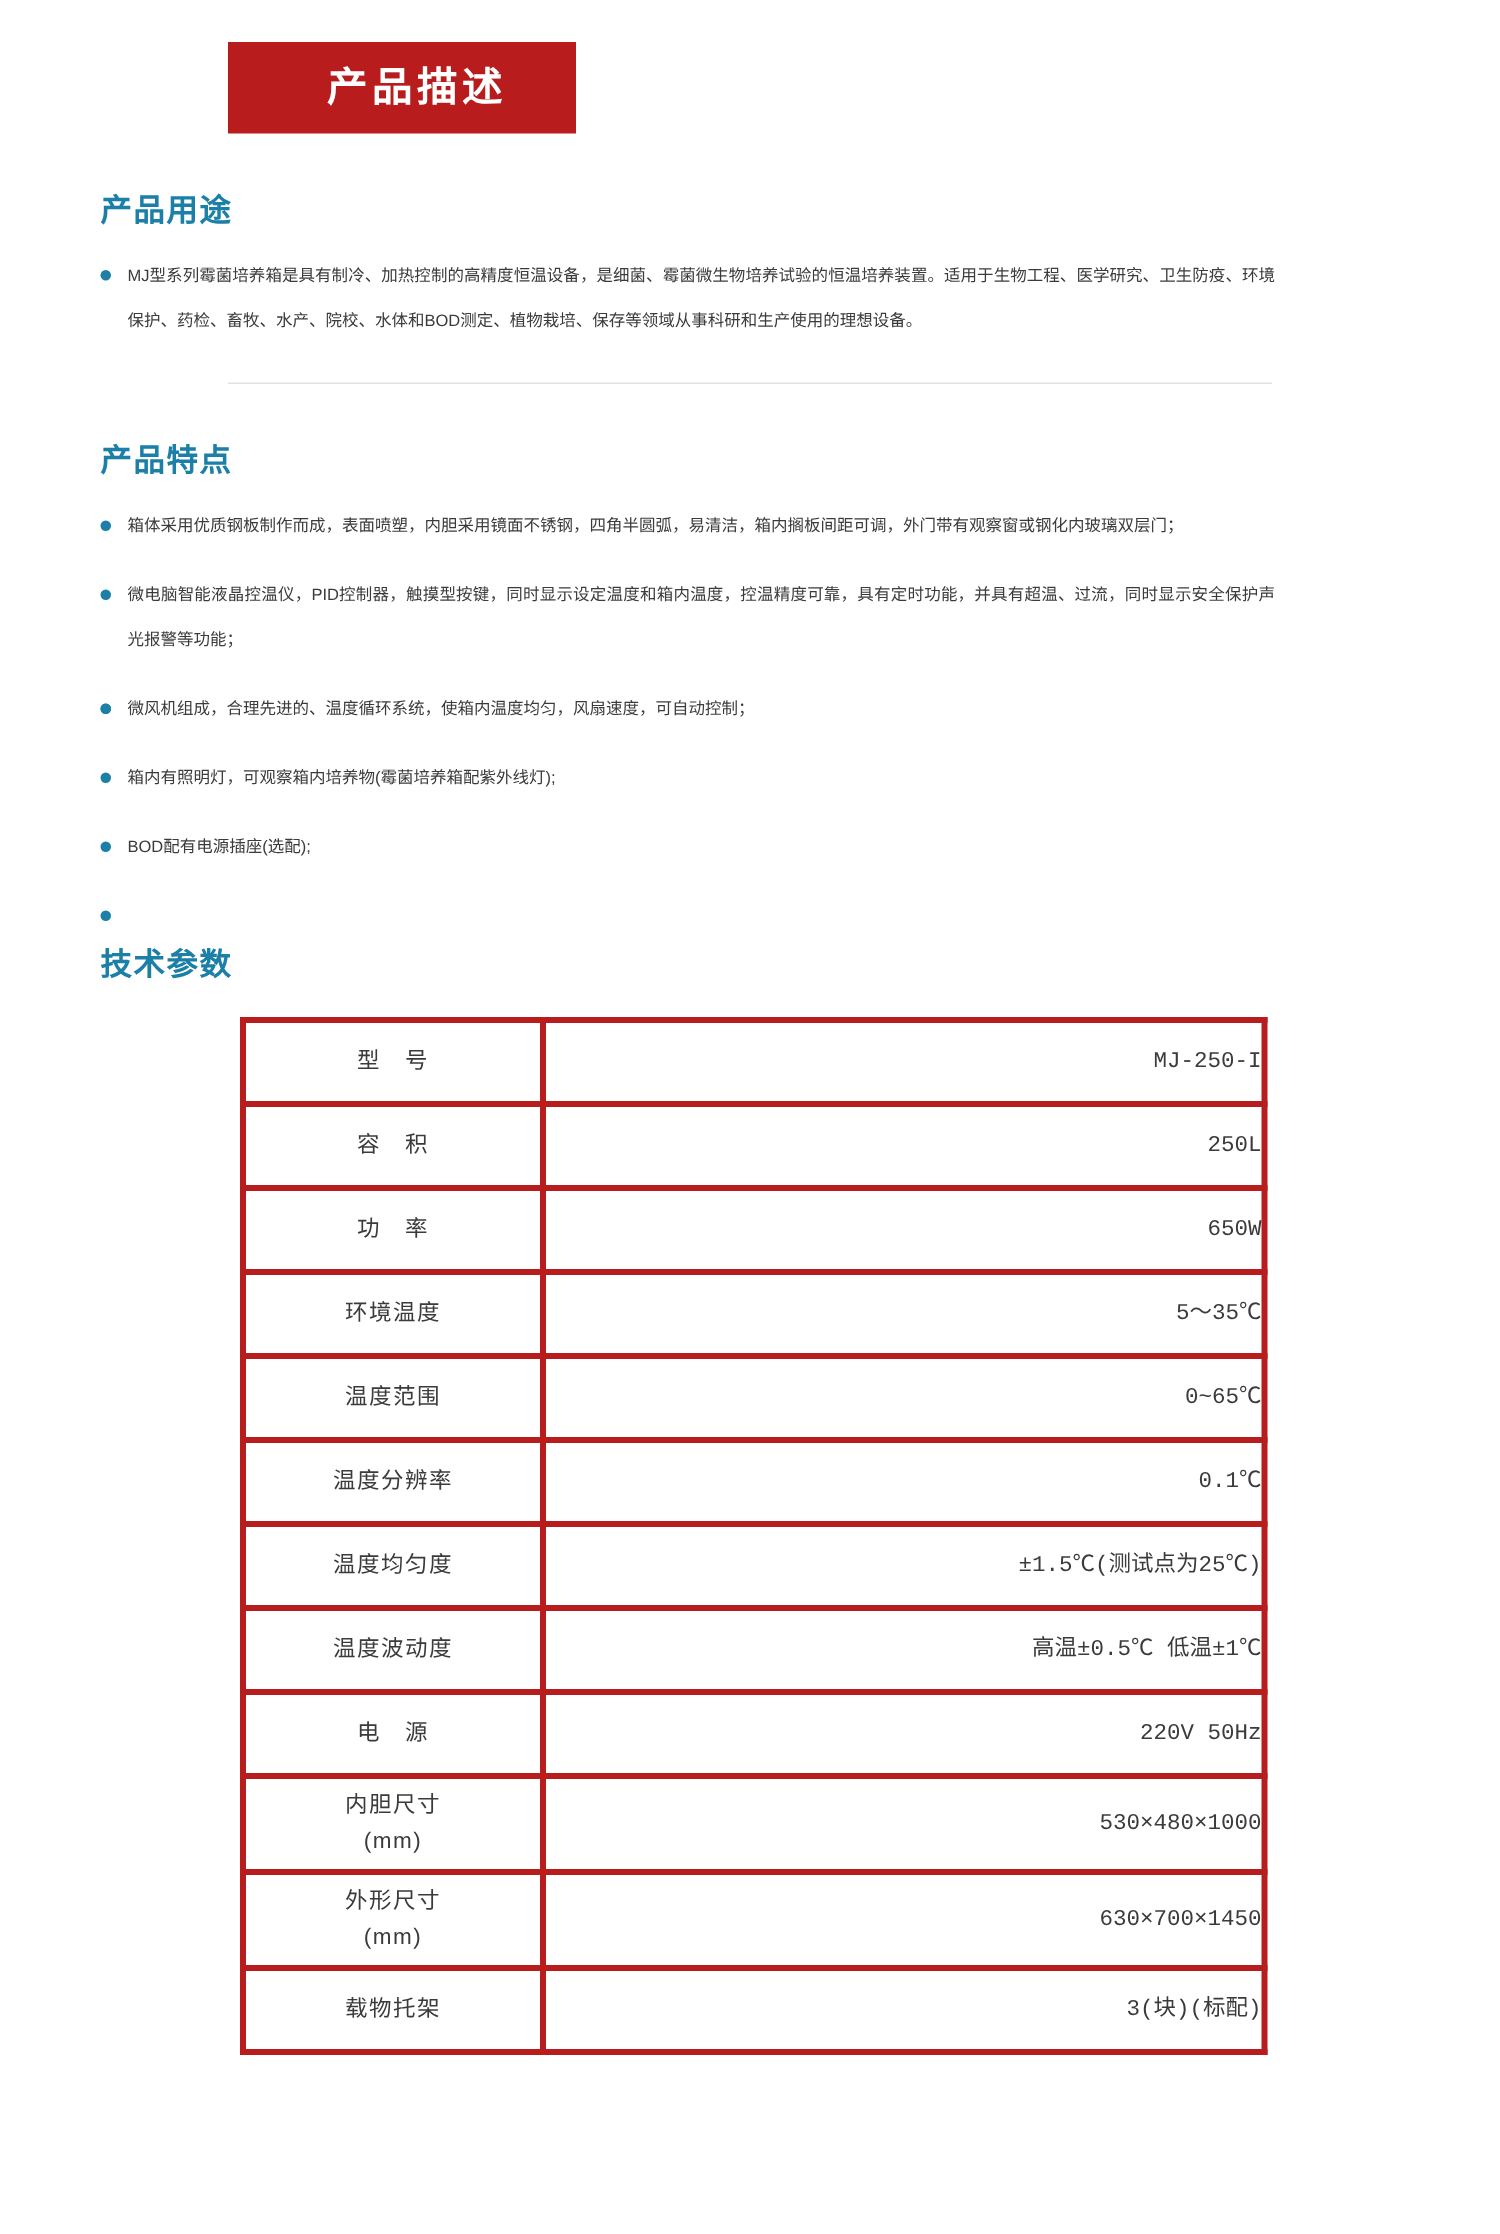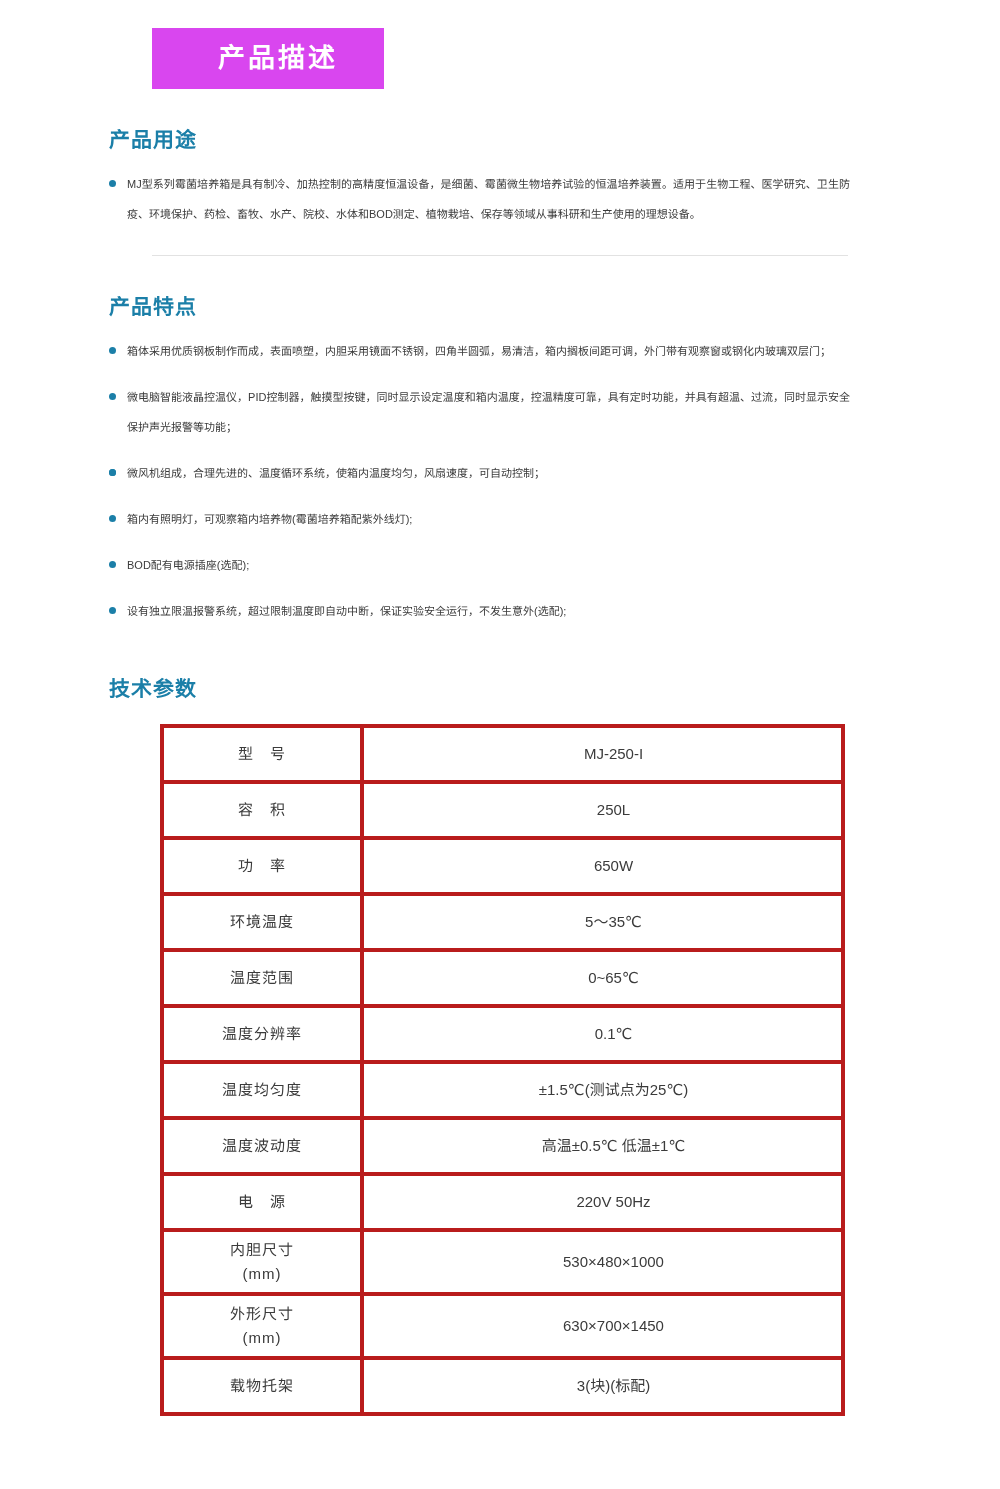--- a/index.html
+++ b/index.html
@@ -20,32 +20,32 @@
     padding-top: 28px;
     box-sizing: border-box;
   }
 
   
   .banner-wrap {
     padding-left: 152px;
   }
   .banner {
     display: inline-block;
-    background: #d946ef;
+    background: #b91c1c;
     color: #ffffff;
     font-size: 27px;
     font-weight: bold;
     letter-spacing: 3px;
     padding: 14px 46px 15px 66px;
     line-height: 1.2;
   }
 
   
   .section {
-    padding-left: 109px;
+    padding-left: 67px;
     padding-right: 150px;
   }
   .sec-title {
     color: #1b7fa8;
     font-size: 21px;
     font-weight: bold;
     letter-spacing: 1px;
     margin-top: 34px;
     margin-bottom: 16px;
   }
@@ -109,22 +109,23 @@
   }
   table.spec td.label {
     width: 180px;
     text-align: center;
     letter-spacing: 1px;
     padding: 6px 8px;
     line-height: 24px;
   }
   table.spec td.value {
     padding-left: 22px;
-    text-align: center;
+    text-align: right;
     line-height: 24px;
+    font-family: Liberation Mono, monospace;
   }
 </style>
 </head>
 <body>
 
 <div class="page">
 
   <div class="banner-wrap">
     <div class="banner">产品描述</div>
   </div>
@@ -162,21 +163,20 @@
       <li class="bullet-item">
         <span class="bullet-dot"></span>
         <span>箱内有照明灯，可观察箱内培养物(霉菌培养箱配紫外线灯);</span>
       </li>
       <li class="bullet-item">
         <span class="bullet-dot"></span>
         <span>BOD配有电源插座(选配);</span>
       </li>
       <li class="bullet-item">
         <span class="bullet-dot"></span>
-        <span>设有独立限温报警系统，超过限制温度即自动中断，保证实验安全运行，不发生意外(选配);</span>
       </li>
     </ul>
   </div>
 
   <div class="section">
     <div class="sec-title params">技术参数</div>
   </div>
 
   <div class="table-wrap">
     <table class="spec">

